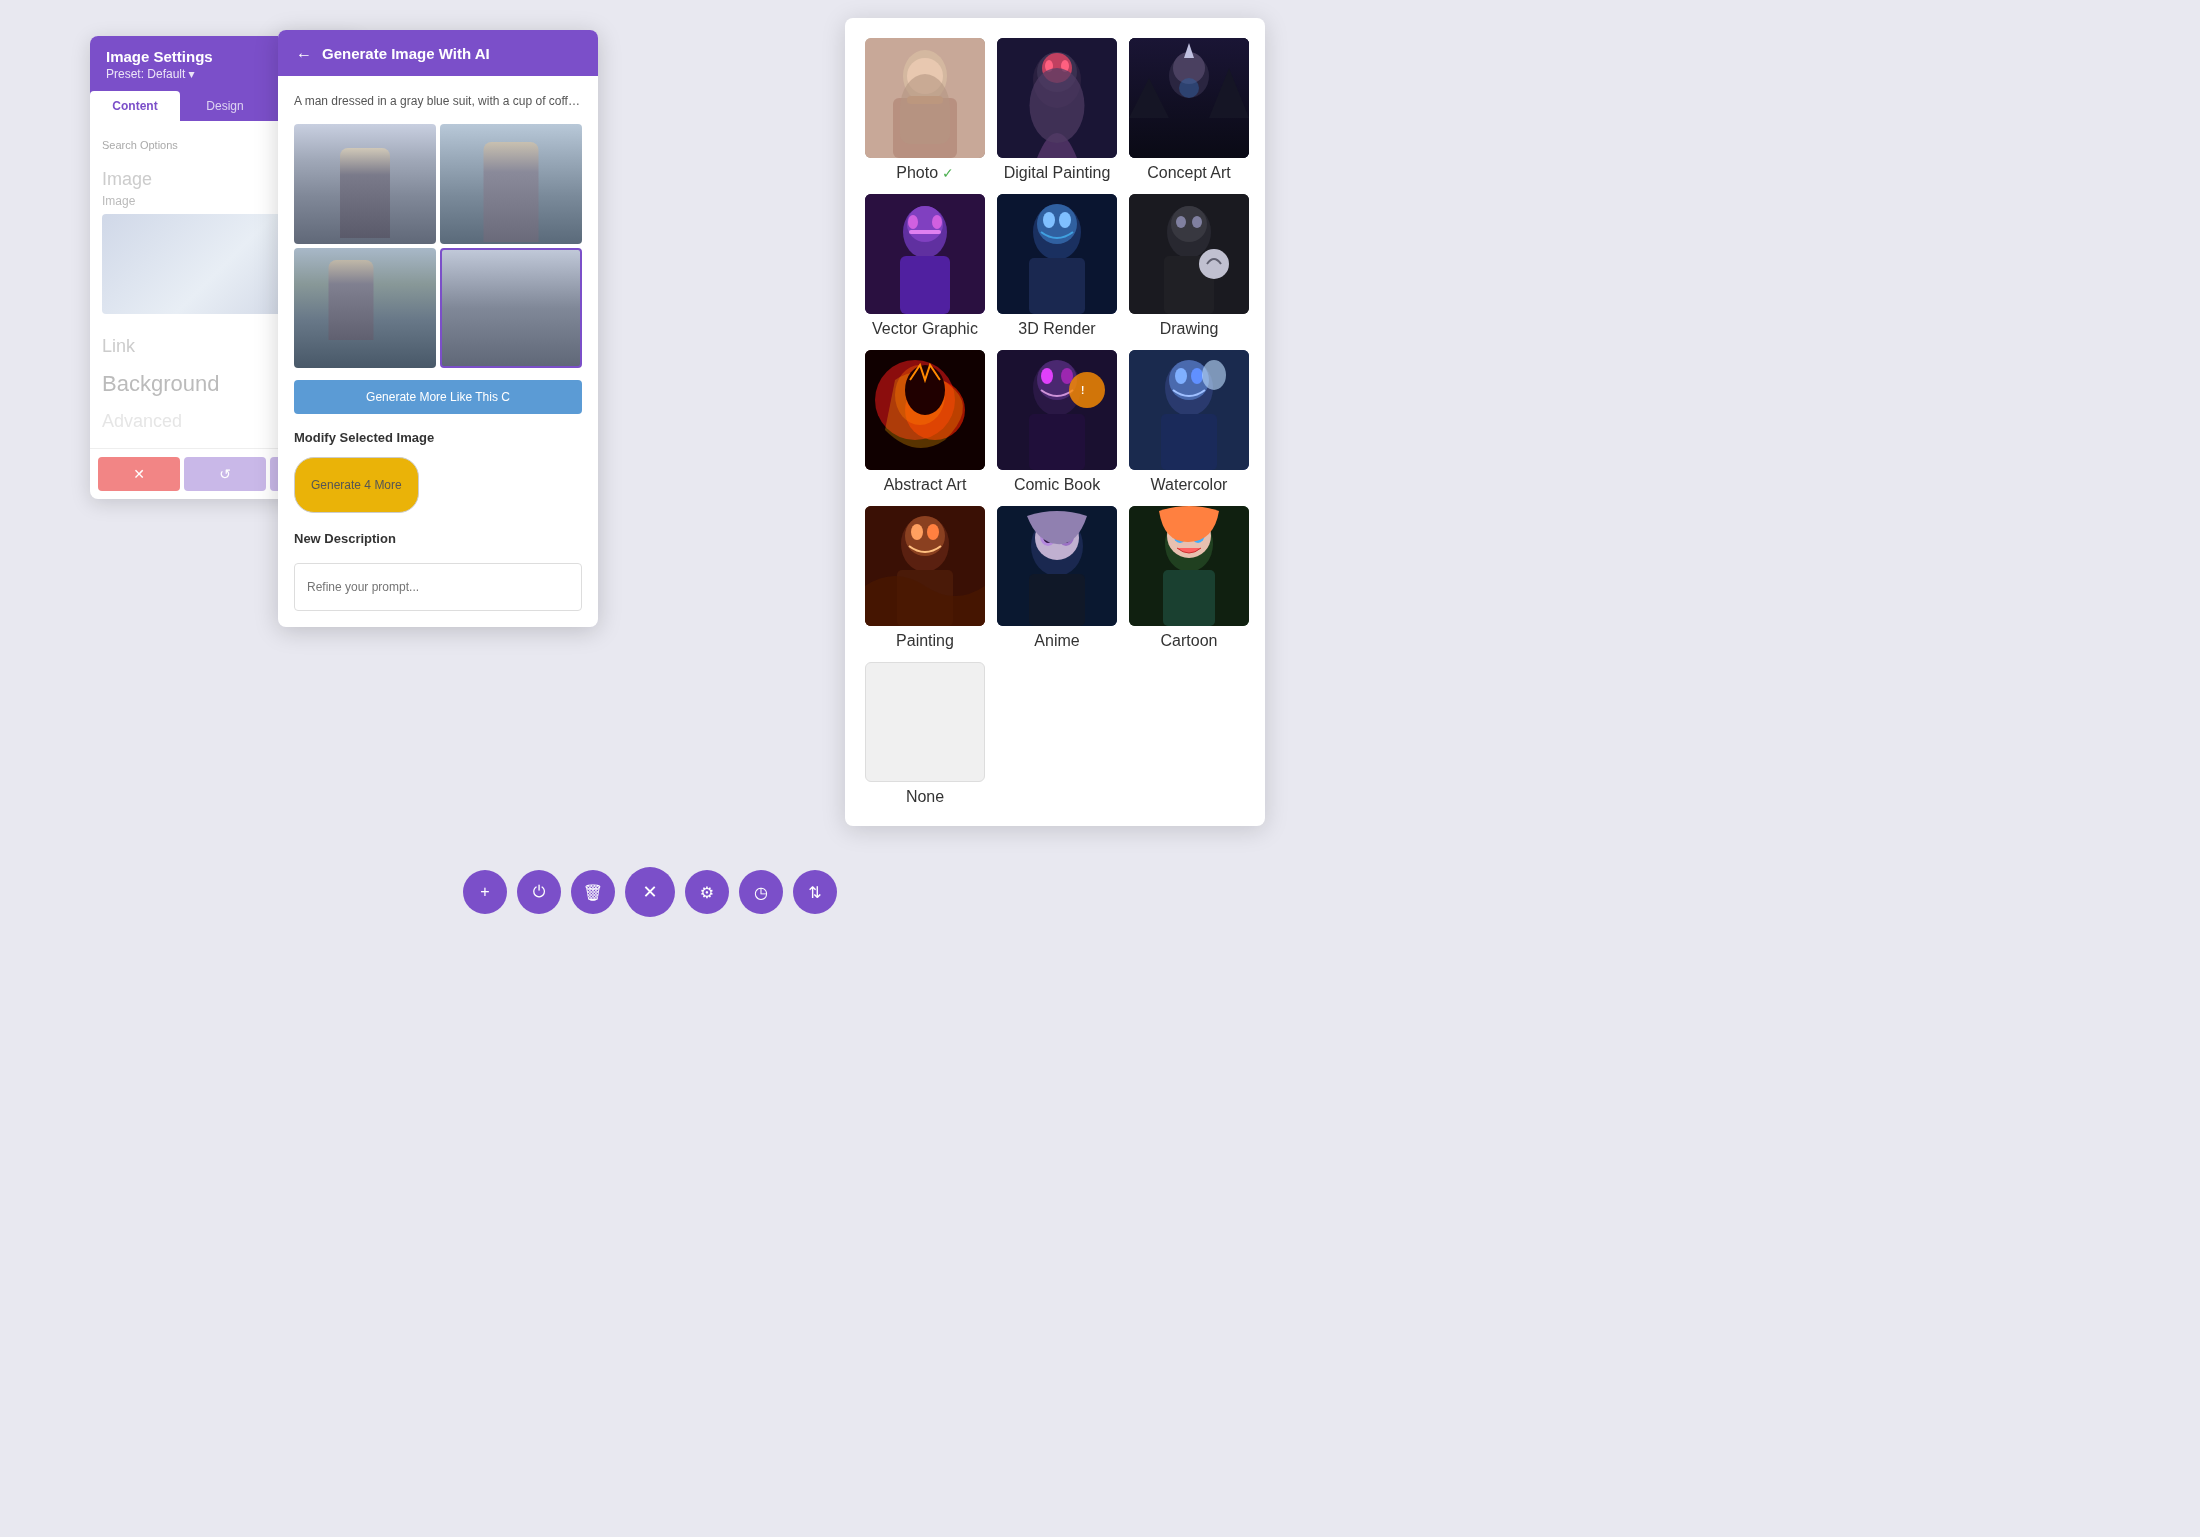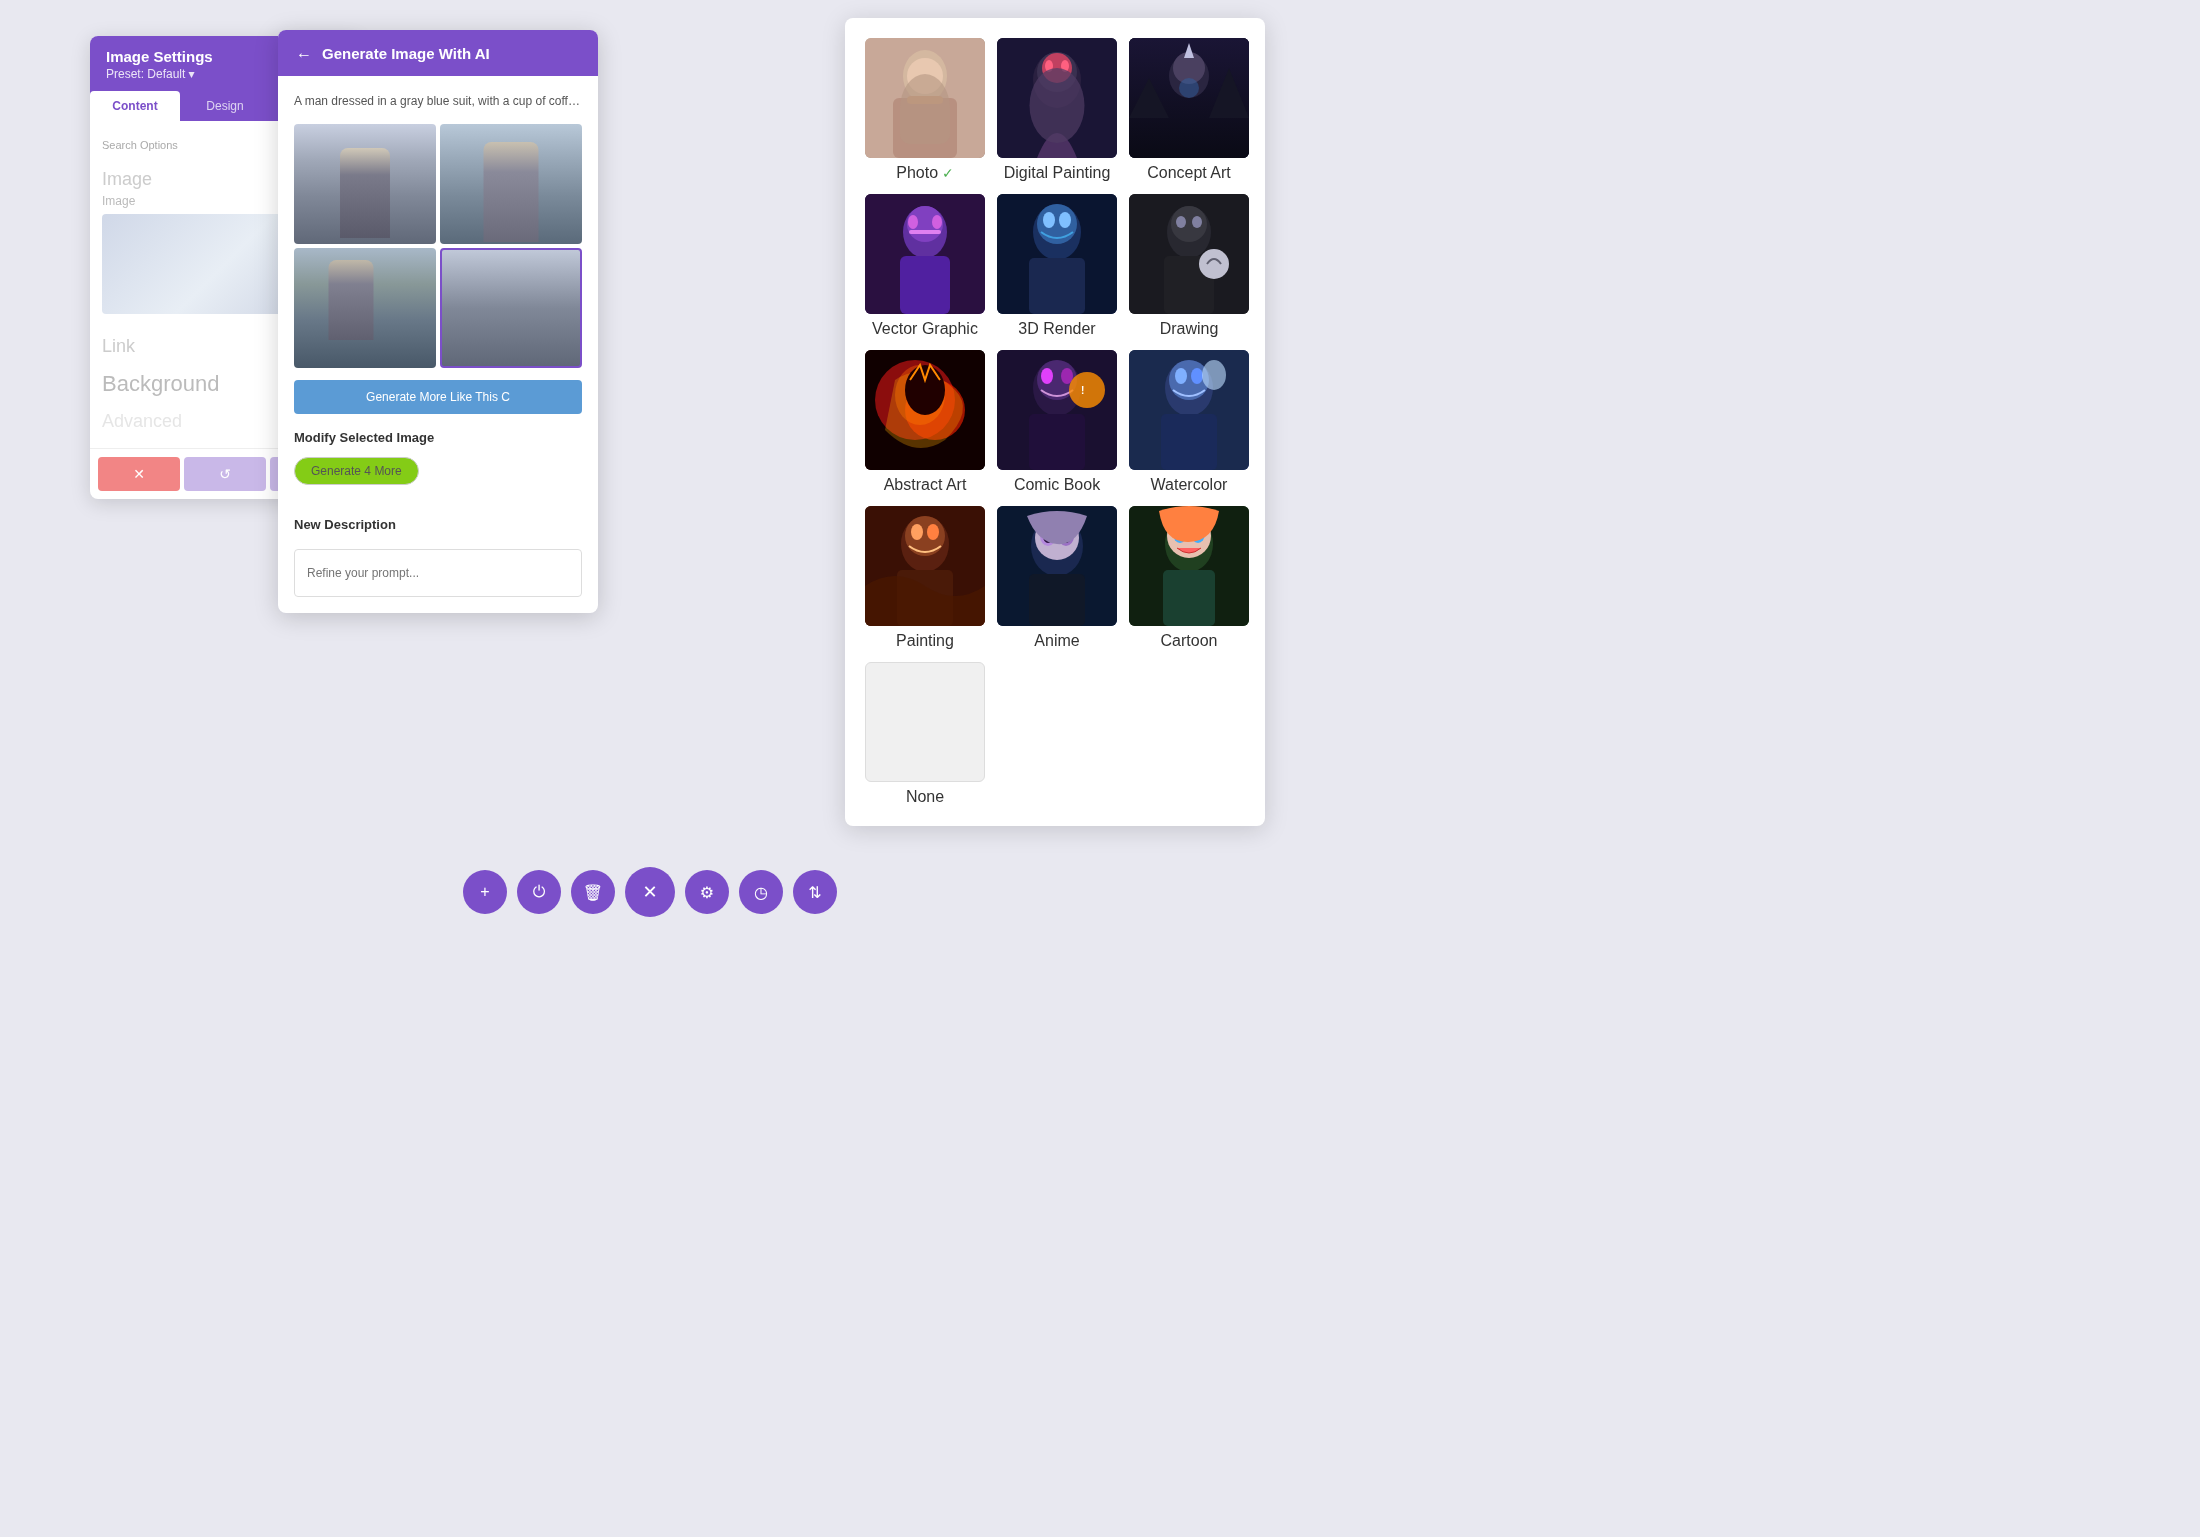--- a/index.html
+++ b/index.html
@@ -266,28 +266,28 @@
     }
     .modify-label {
       font-size: 13px;
       color: #333;
       font-weight: 600;
       margin-bottom: 12px;
     }
     .gen-4-more-btn {
       display: inline-flex;
       align-items: center;
-      padding: 6px 16px;
+      padding: 20px 16px;
       border: 1px solid #ccc;
       border-radius: 20px;
       font-size: 12px;
       color: #555;
-      background: #84cc16;
+      background: #eab308;
       cursor: pointer;
-      margin-bottom: 32px;
+      margin-bottom: 18px;
     }
     .new-desc-label {
       font-size: 13px;
       color: #333;
       font-weight: 600;
       margin-bottom: 17px;
     }
     .refine-input {
       width: 100%;
       padding: 16px 12px;

